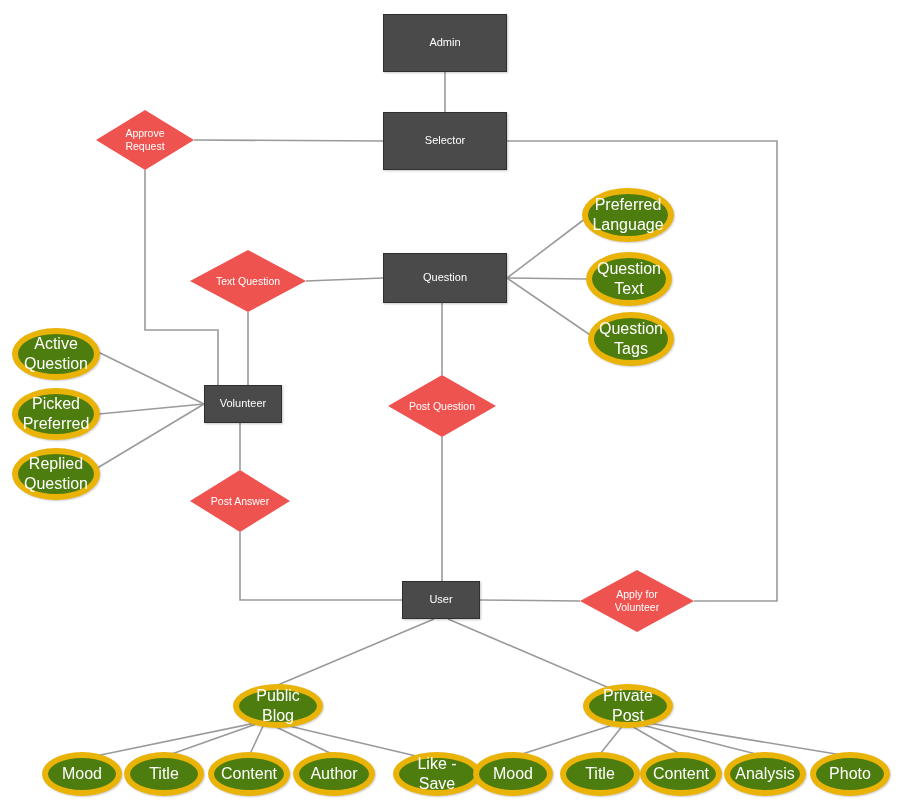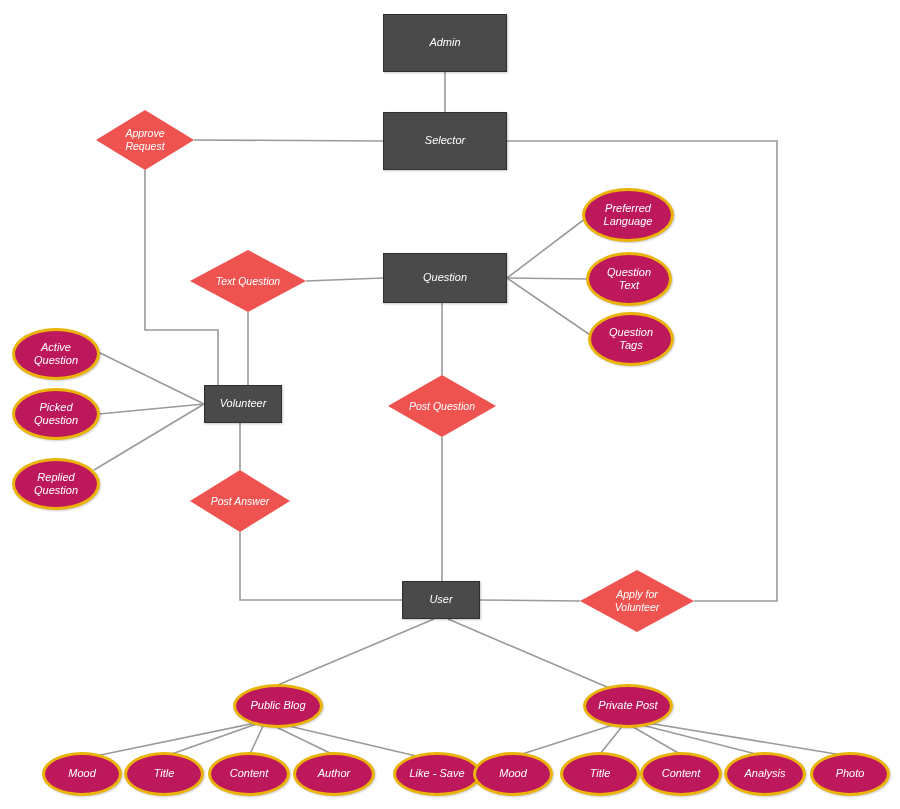--- a/index.html
+++ b/index.html
@@ -27,21 +27,20 @@
   .node {
     position: absolute;
     display: flex;
     align-items: center;
     justify-content: center;
     text-align: center;
     color: #ffffff;
     box-sizing: border-box;
     line-height: 1.22;
     white-space: pre-line;
-    font-style: italic;
   }
   .entity {
     background: #4a4a4a;
     border: 1px solid #2f2f2f;
     font-size: 11px;
     box-shadow: 1px 1px 2px rgba(0,0,0,0.22);
   }
   .relationship {
     background: transparent;
     font-size: 10.5px;
@@ -54,24 +53,24 @@
     background: #ef5350;
     clip-path: polygon(50% 0%, 100% 50%, 50% 100%, 0% 50%);
     filter: drop-shadow(1px 1px 1.5px rgba(0,0,0,0.20));
   }
   .relationship .diamond-label {
     position: relative;
     z-index: 2;
     padding: 0 4px;
   }
   .attribute {
-    background: #be185d;
-    border: 3px solid #eab308;
+    background: #4d7c0f;
+    border: 6px solid #eab308;
     border-radius: 50%;
-    font-size: 11px;
+    font-size: 16px;
     box-shadow: 1px 1px 2px rgba(0,0,0,0.20);
   }
 </style>
 </head>
 <body>
 
 <div id="canvas">
   <svg id="edges" viewBox="0 0 900 809" xmlns="http://www.w3.org/2000/svg">
       <polyline points="445,72 445,112" fill="none" stroke="#9a9a9a" stroke-width="1.6" stroke-linejoin="miter"></polyline>
       <polyline points="383,141 194,140" fill="none" stroke="#9a9a9a" stroke-width="1.6" stroke-linejoin="miter"></polyline>
@@ -112,22 +111,22 @@
       <div class="node relationship" style="left: 96px; top: 110px; width: 98px; height: 60px;"><span class="diamond-shape"></span><span class="diamond-label">Approve
 Request</span></div>
       <div class="node relationship" style="left: 190px; top: 250px; width: 116px; height: 62px;"><span class="diamond-shape"></span><span class="diamond-label">Text Question</span></div>
       <div class="node relationship" style="left: 388px; top: 375px; width: 108px; height: 62px;"><span class="diamond-shape"></span><span class="diamond-label">Post Question</span></div>
       <div class="node relationship" style="left: 190px; top: 470px; width: 100px; height: 62px;"><span class="diamond-shape"></span><span class="diamond-label">Post Answer</span></div>
       <div class="node relationship" style="left: 580px; top: 570px; width: 114px; height: 62px;"><span class="diamond-shape"></span><span class="diamond-label">Apply for
 Volunteer</span></div>
       <div class="node attribute" style="left: 12px; top: 328px; width: 88px; height: 52px;"><span>Active
 Question</span></div>
       <div class="node attribute" style="left: 12px; top: 388px; width: 88px; height: 52px;"><span>Picked
-Question</span></div>
-      <div class="node attribute" style="left: 12px; top: 458px; width: 88px; height: 52px;"><span>Replied
+Preferred</span></div>
+      <div class="node attribute" style="left: 12px; top: 448px; width: 88px; height: 52px;"><span>Replied
 Question</span></div>
       <div class="node attribute" style="left: 582px; top: 188px; width: 92px; height: 54px;"><span>Preferred
 Language</span></div>
       <div class="node attribute" style="left: 586px; top: 252px; width: 86px; height: 54px;"><span>Question
 Text</span></div>
       <div class="node attribute" style="left: 588px; top: 312px; width: 86px; height: 54px;"><span>Question
 Tags</span></div>
       <div class="node attribute" style="left: 233px; top: 684px; width: 90px; height: 44px;"><span>Public Blog</span></div>
       <div class="node attribute" style="left: 583px; top: 684px; width: 90px; height: 44px;"><span>Private Post</span></div>
       <div class="node attribute" style="left: 42px; top: 752px; width: 80px; height: 44px;"><span>Mood</span></div>

